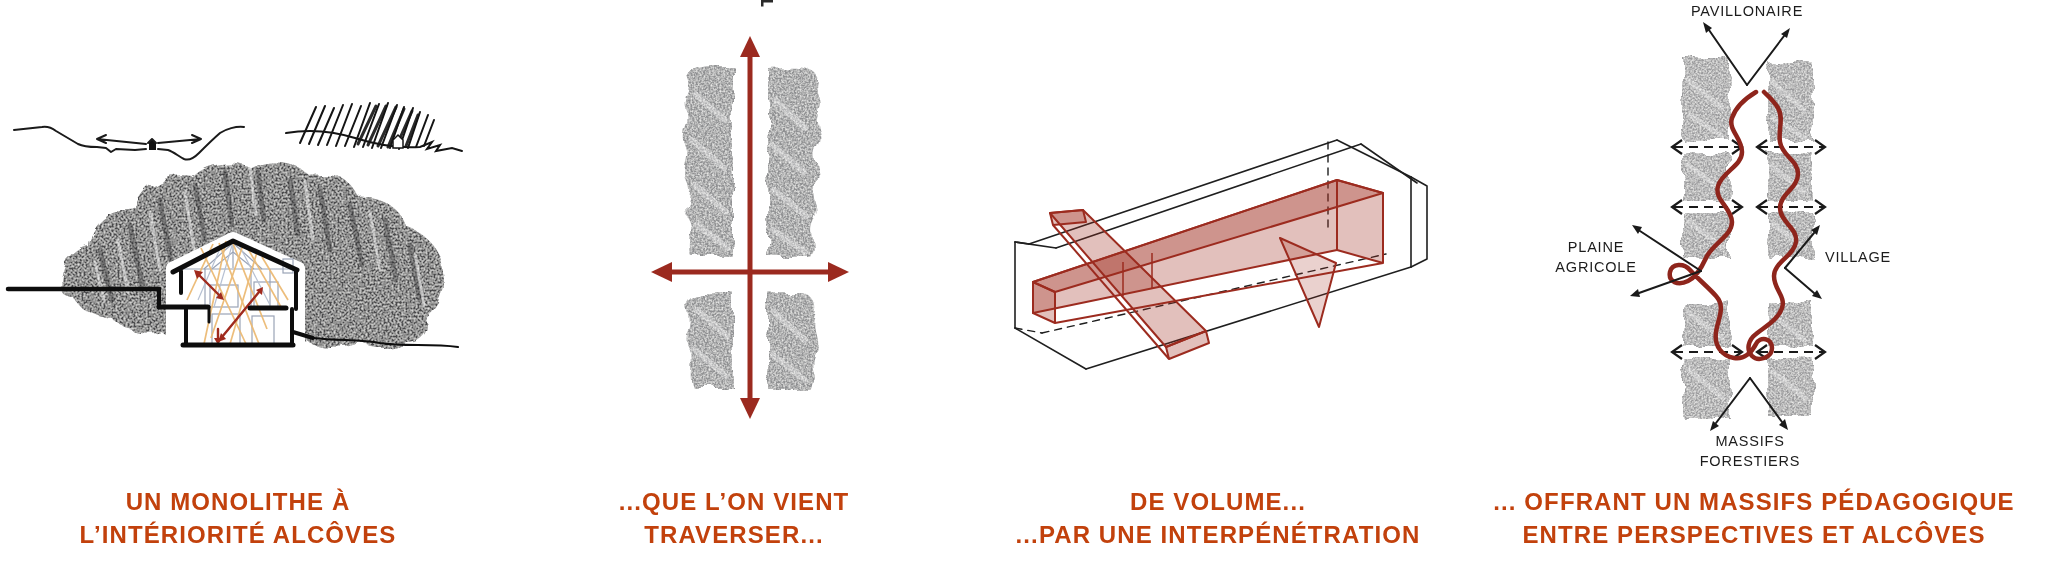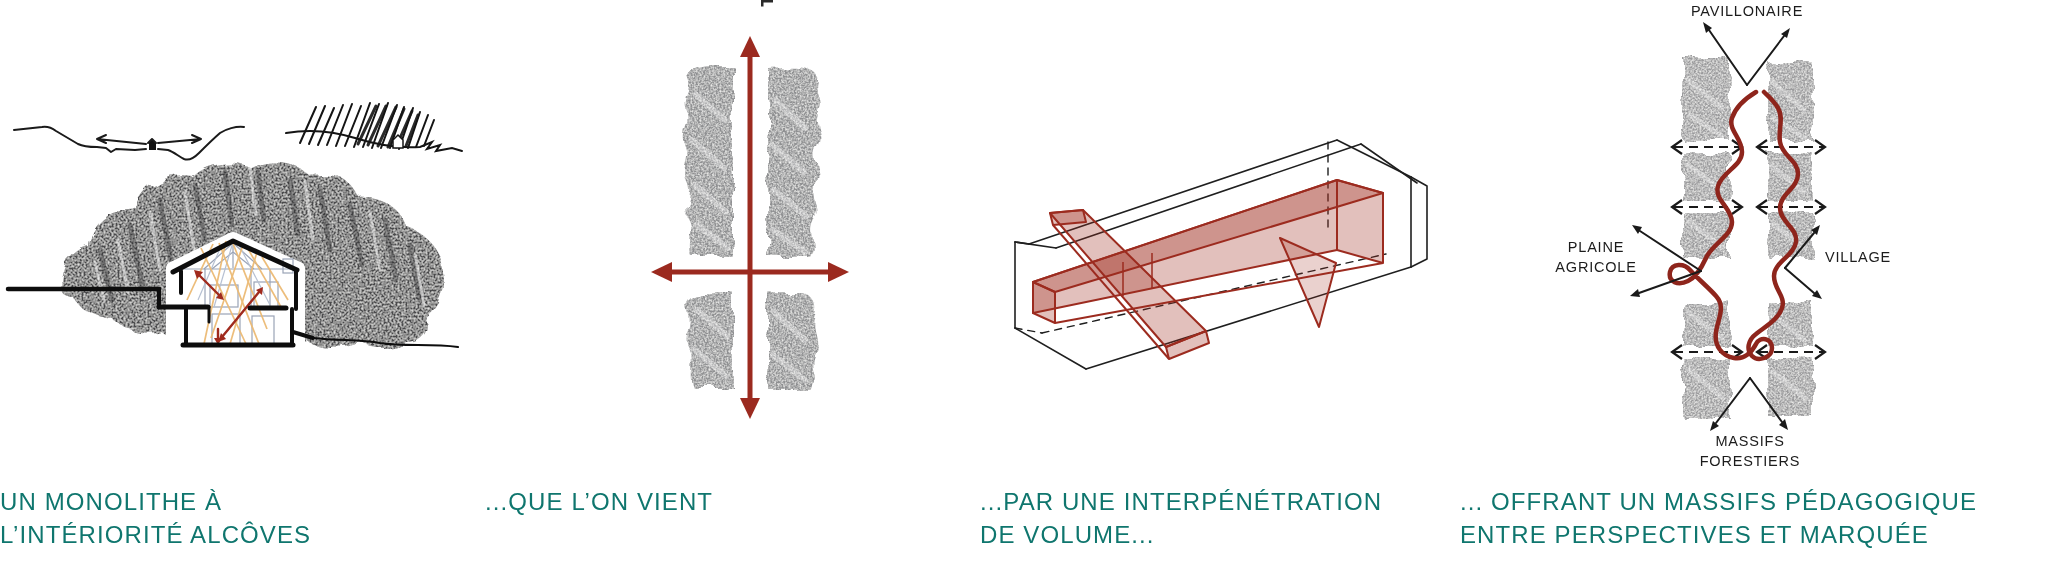--- a/index.html
+++ b/index.html
@@ -1,20 +1,20 @@
 <!DOCTYPE html>
 <html><head>
 <meta charset="utf-8">
 <style>
   html,body{margin:0;padding:0;background:#fff;}
   .stage{position:relative;width:2048px;height:561px;background:#ffffff;overflow:hidden;
          font-family:"Liberation Sans",sans-serif;}
   .panel-svg{position:absolute;top:0;}
-  .caption{position:absolute;top:485px;font-size:24px;line-height:33px;
-           letter-spacing:1.1px;color:#0f766e;font-weight:400;white-space:nowrap;}
+  .caption{position:absolute;top:485px;text-align:center;font-size:24px;line-height:33px;
+           letter-spacing:1.1px;color:#c2410c;font-weight:700;white-space:nowrap;}
   .p4-label{font-size:14.5px;letter-spacing:.8px;fill:#1c1c1c;font-family:"Liberation Sans",sans-serif;}
 </style>
 </head>
 <body>
 
 <div class="stage">
 
   <svg class="panel-svg" style="left:0" width="500" height="480" viewBox="0 0 500 480">
     <defs>
       <filter id="char1" x="-20%" y="-20%" width="140%" height="140%">
@@ -354,23 +354,24 @@
     <text class="p4-label" x="290" y="446" text-anchor="middle">MASSIFS</text>
     <text class="p4-label" x="290" y="466" text-anchor="middle">FORESTIERS</text>
   </svg>
 
   <div class="caption" style="left:0;width:476px">
     <div>UN MONOLITHE À</div>
     <div>L’INTÉRIORITÉ ALCÔVES</div>
   </div>
   <div class="caption" style="left:485px;width:498px">
     <div>...QUE L’ON VIENT</div>
+    <div>TRAVERSER...</div>
   </div>
   <div class="caption" style="left:980px;width:476px">
+    <div>DE VOLUME...</div>
     <div>...PAR UNE INTERPÉNÉTRATION</div>
-    <div>DE VOLUME...</div>
   </div>
   <div class="caption" style="left:1460px;width:588px">
     <div>... OFFRANT UN MASSIFS PÉDAGOGIQUE</div>
-    <div>ENTRE PERSPECTIVES ET MARQUÉE</div>
+    <div>ENTRE PERSPECTIVES ET ALCÔVES</div>
   </div>
 
 </div>
 
 </body></html>

